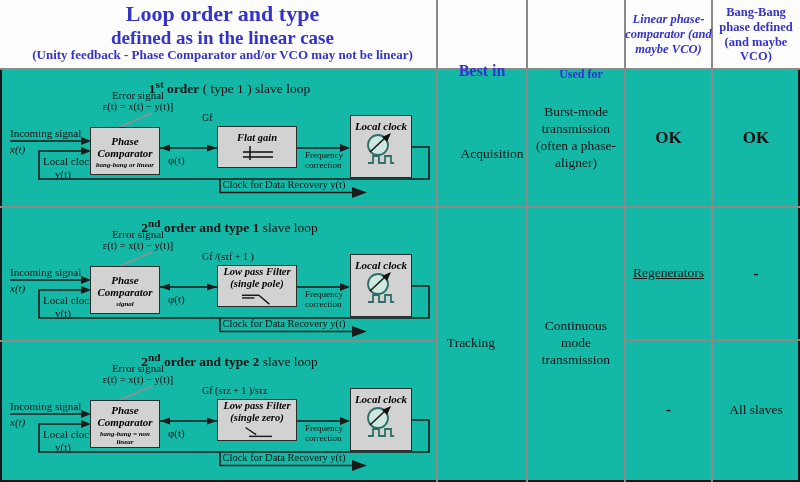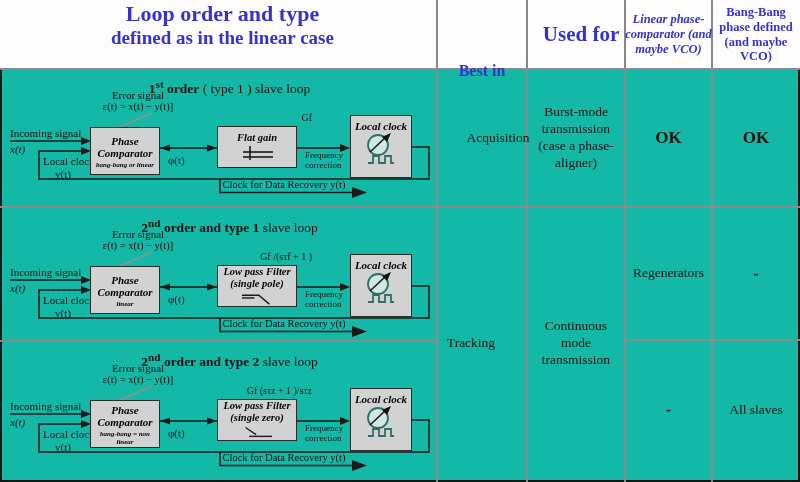--- a/index.html
+++ b/index.html
@@ -11,33 +11,33 @@
   .hline{position:absolute;height:2px;background:#8a8a8a;}
   
   .main-title{position:absolute;left:10px;top:2px;width:425px;height:64px;text-align:center;
               color:var(--accent,#3533cb);line-height:1.12;}
   .main-title .t1{font-size:22px;font-weight:700;}
   .main-title .t2{font-size:19px;font-weight:700;}
   .main-title .t3{font-size:13px;font-weight:600;}
   .colhead{position:absolute;top:0;height:69px;display:flex;align-items:center;justify-content:center;
            text-align:center;color:var(--accent,#3533cb);font-weight:700;}
   .ch-best{left:437px;width:90px;font-size:16px;margin-top:36px;}
-  .ch-used{left:527px;width:108px;font-size:21px;}
+  .ch-used{left:527px;width:108px;font-size:12px;margin-top:40px;}
   .ch-lin{left:625px;width:87px;font-size:12.5px;line-height:1.18;font-style:italic;}
   .ch-bb{left:712px;width:88px;font-size:12.5px;line-height:1.18;}
   
   .cell{position:absolute;display:flex;align-items:center;justify-content:center;text-align:center;
         color:#111;font-size:13.5px;line-height:1.25;}
-  .c-acq{left:437px;top:69px;width:110px;height:138px;margin-left:6px;}
+  .c-acq{left:437px;top:85px;width:110px;height:138px;}
   .c-burst{left:531px;top:69px;width:90px;height:138px;}
   .c-ok1{left:625px;top:69px;width:87px;height:138px;font-size:17px;font-weight:700;}
   .c-ok2{left:712px;top:69px;width:88px;height:138px;font-size:17px;font-weight:700;}
   .c-track{left:437px;top:207px;width:68px;height:273px;}
   .c-cont{left:531px;top:207px;width:90px;height:273px;}
-  .c-regen{left:625px;top:207px;width:87px;height:133px;}
+  .c-regen{left:625px;top:207px;width:87px;height:133px;text-decoration:underline;}
   .c-dash2{left:712px;top:207px;width:88px;height:133px;font-size:16px;font-weight:700;}
   .c-dash3{left:625px;top:340px;width:87px;height:140px;font-size:16px;font-weight:700;}
   .c-slaves{left:712px;top:340px;width:88px;height:140px;}
   
   .drow{position:absolute;left:2px;width:379px;height:136px;}
   .r0{top:69px;}  .r1{top:208px;height:132px;}  .r2{top:342px;height:138px;}
   .wires{position:absolute;left:0;top:0;width:433px;height:136px;}
   .dtitle{position:absolute;left:40px;top:8px;width:375px;text-align:center;font-size:13.5px;color:#111;}
   .dtitle b{font-weight:700;}
   .err{position:absolute;left:78px;top:20px;width:116px;text-align:center;color:#111;line-height:1.1;}
@@ -47,21 +47,21 @@
   .in-lab{left:8px;top:58px;}
   .in-var{left:8px;top:74px;font-style:italic;}
   .fb-lab{left:41px;top:86px;}
   .fb-var{left:53px;top:99px;}
   .box{position:absolute;background:#d2d2d2;border:1.7px solid #2b2b2b;box-sizing:border-box;
        display:flex;flex-direction:column;align-items:center;justify-content:center;text-align:center;}
   .comp{left:88px;top:58px;width:70px;height:48px;padding-top:2px;}
   .comp .bl{font-size:11px;font-weight:700;font-style:italic;line-height:1.1;}
   .comp .note{font-size:7px;font-weight:700;font-style:italic;line-height:1.15;width:58px;margin-top:1px;}
   .phi{position:absolute;left:166px;top:85px;font-size:11px;color:#111;}
-  .formula{position:absolute;left:200px;top:43px;width:110px;text-align:right;font-size:10px;color:#111;}
+  .formula{position:absolute;left:200px;top:43px;width:110px;text-align:left;font-size:10px;color:#111;}
   .filt{left:215px;top:57px;width:80px;height:42px;}
   .filt .fn{font-size:10.5px;font-weight:700;font-style:italic;line-height:1.1;}
   .filt svg{margin-top:1px;display:none;}
   .r0 .ic-flat{display:block;} .r1 .ic-pole{display:block;} .r2 .ic-zero{display:block;}
   .freq{position:absolute;left:297px;top:81px;width:50px;font-size:9px;line-height:1.15;color:#111;margin-left:6px;}
   .clockbox{left:348px;top:46px;width:62px;height:63px;justify-content:flex-start;padding-top:4px;}
   .clockbox .cl{font-size:11px;font-weight:700;font-style:italic;}
   .recov{position:absolute;left:212px;top:110px;width:140px;text-align:center;font-size:10.5px;color:#111;}
   line,polyline{stroke:#1a1a1a;stroke-width:1.6;fill:none;}
   .grayarr{stroke:#909090;}
@@ -79,28 +79,29 @@
   <div class="vline" style="left:624px"></div>
   <div class="vline" style="left:711px"></div>
   <div class="hline" style="left:0;top:68px;width:800px"></div>
   <div class="hline" style="left:0;top:206px;width:800px"></div>
   <div class="hline" style="left:0;top:340px;width:437px"></div>
   <div class="hline" style="left:624px;top:339px;width:176px"></div>
 
   <div class="main-title">
     <div class="t1">Loop order and type</div>
     <div class="t2">defined as in the linear case</div>
+    <div class="t3">(Unity feedback  - Phase Comparator and/or VCO may not be linear)</div>
   </div>
   <div class="colhead ch-best">Best in</div>
   <div class="colhead ch-used">Used for</div>
   <div class="colhead ch-lin">Linear phase-comparator (and maybe VCO)</div>
   <div class="colhead ch-bb">Bang-Bang phase defined (and maybe VCO)</div>
 
   <div class="cell c-acq">Acquisition</div>
-  <div class="cell c-burst">Burst-mode transmission (case a phase-aligner)</div>
+  <div class="cell c-burst">Burst-mode transmission (often a phase-aligner)</div>
   <div class="cell c-ok1">OK</div>
   <div class="cell c-ok2">OK</div>
   <div class="cell c-track">Tracking</div>
   <div class="cell c-cont">Continuous mode transmission</div>
   <div class="cell c-regen">Regenerators</div>
   <div class="cell c-dash2">-</div>
   <div class="cell c-dash3">-</div>
   <div class="cell c-slaves">All slaves</div>
 
   <div id="rows">
@@ -208,21 +209,21 @@
     </div>
 
     <div class="siglab in-lab">Incoming signal</div>
     <div class="siglab in-var">x(t)</div>
     <div class="siglab fb-lab">Local clock</div>
     <div class="siglab fb-var">y(t)</div>
 
     <div class="box comp">
       <div class="bl">Phase</div>
       <div class="bl">Comparator</div>
-      <div class="note">linear</div>
+      <div class="note">signal</div>
     </div>
 
     <div class="phi">φ(t)</div>
     <div class="formula">Gf /(sτf + 1 )</div>
 
     <div class="box filt">
       <div class="fn">Low pass Filter</div>
       <div class="fn">(single pole)</div>
 
       <svg class="ic-pole" width="42" height="18" viewBox="0 0 42 18">

